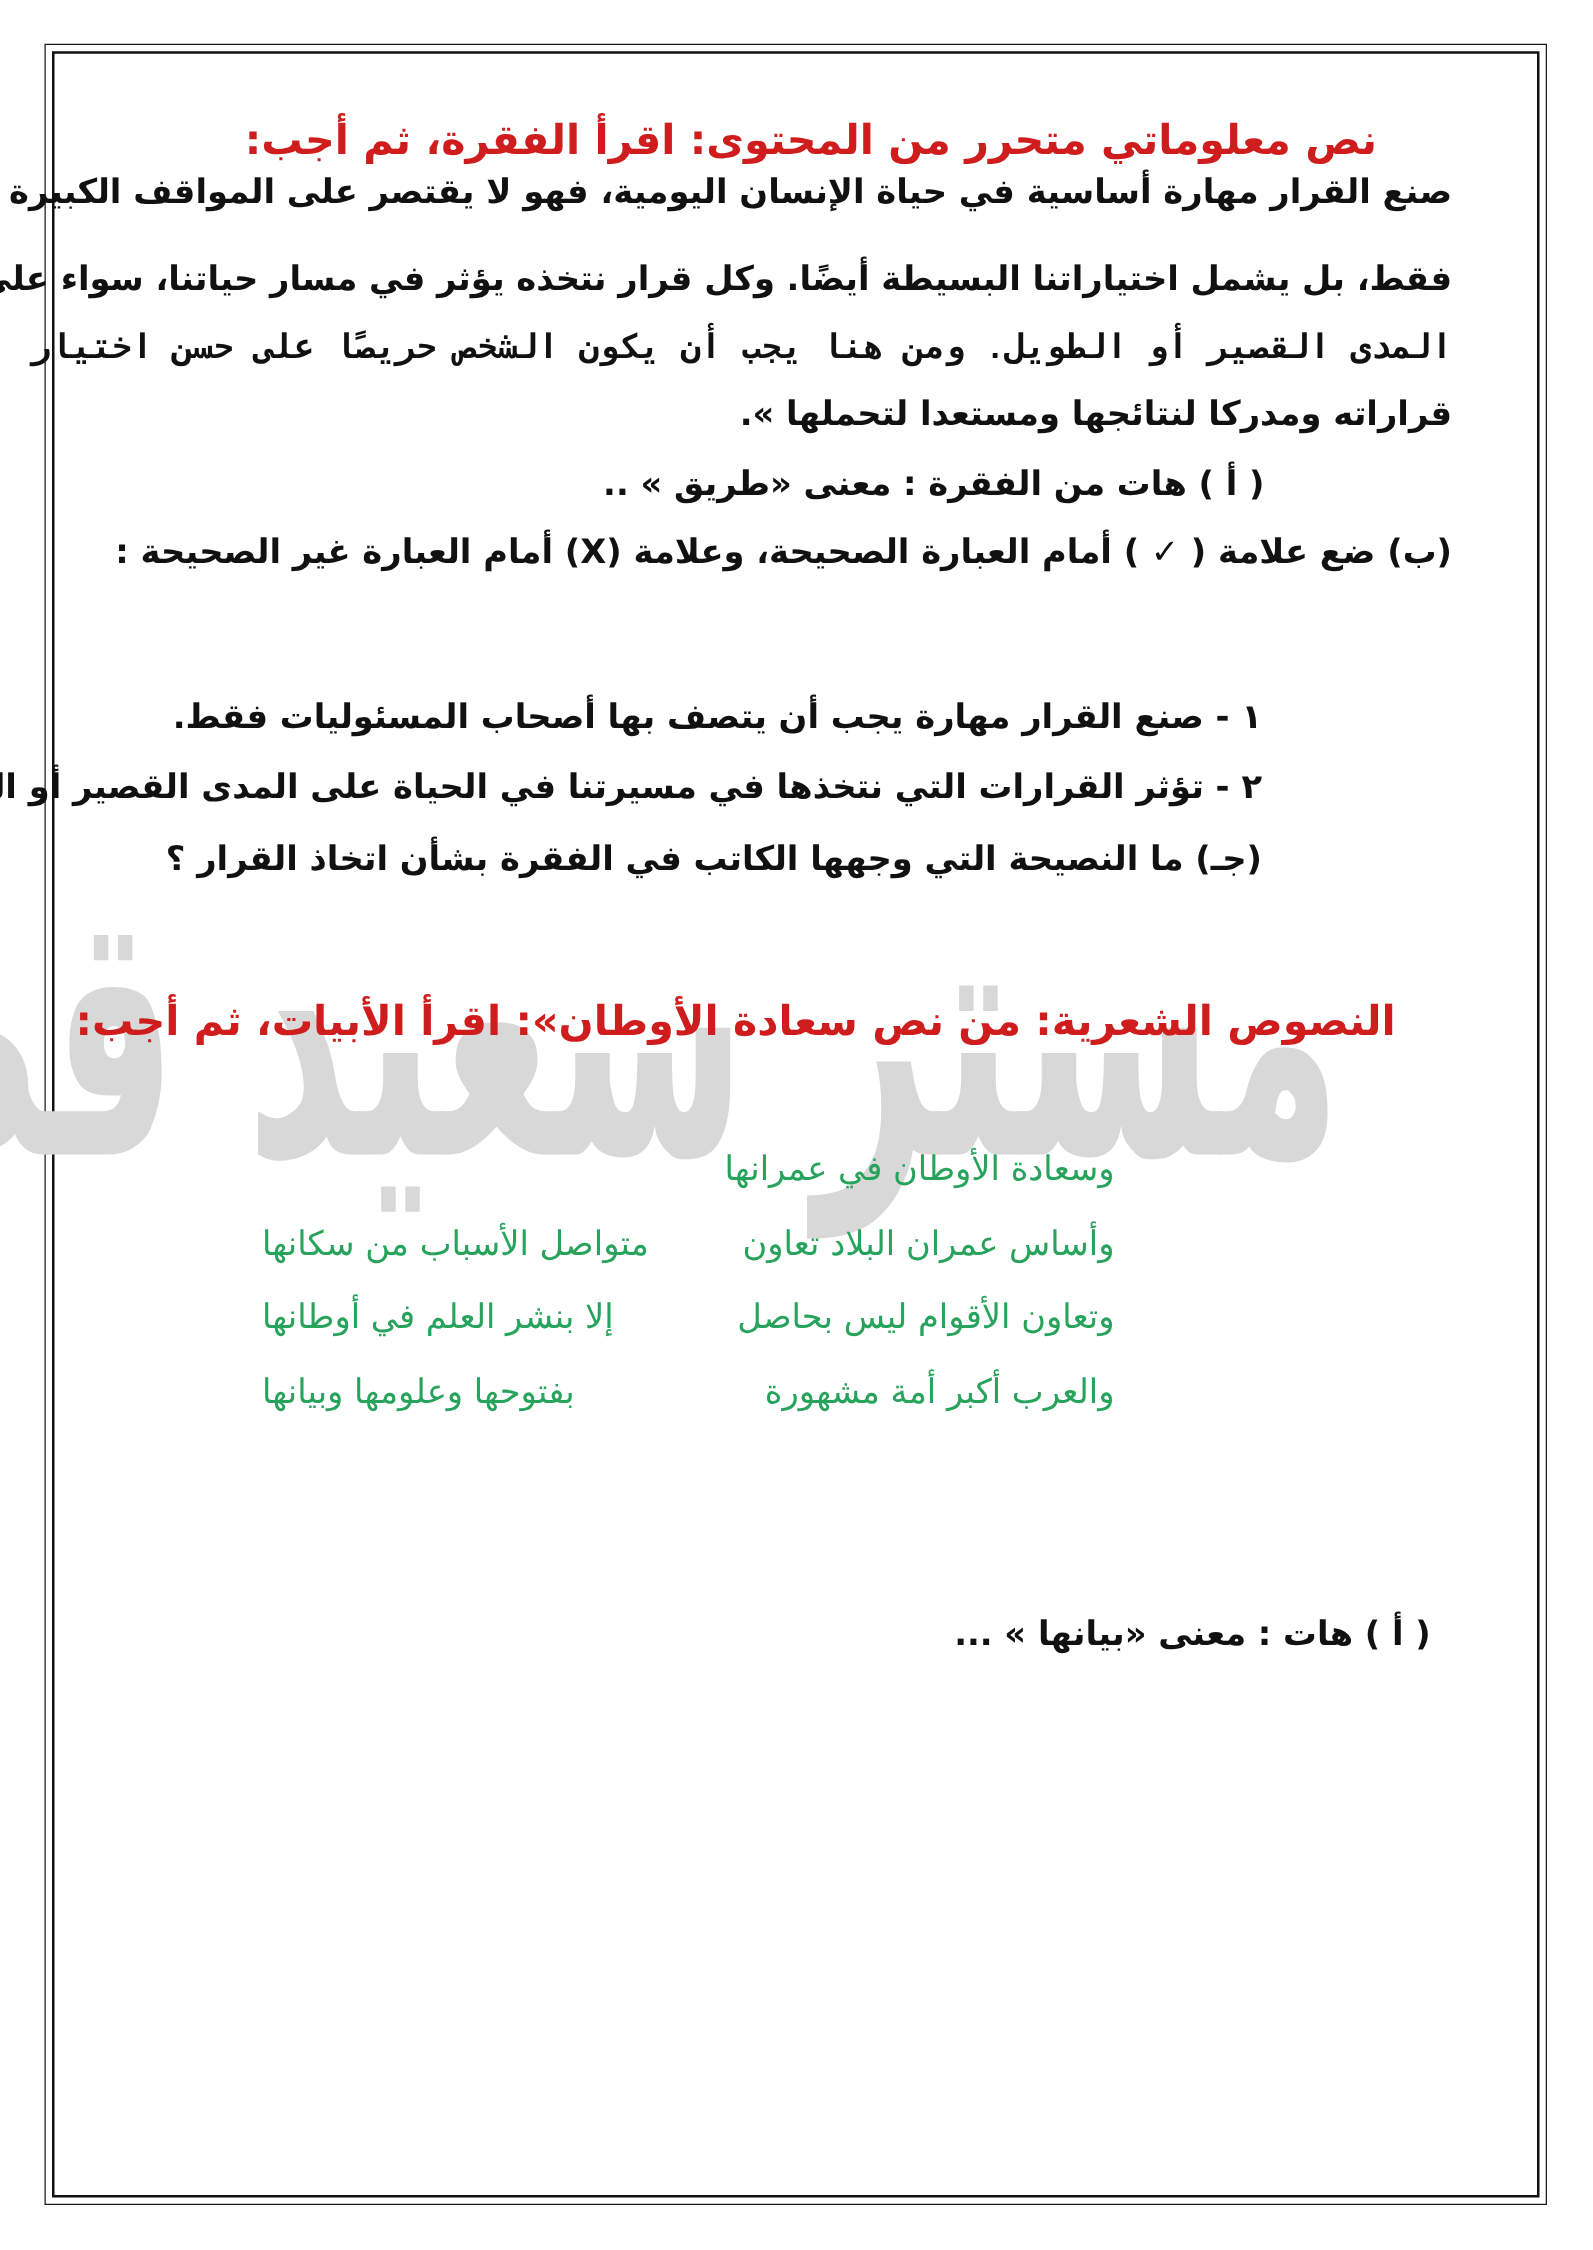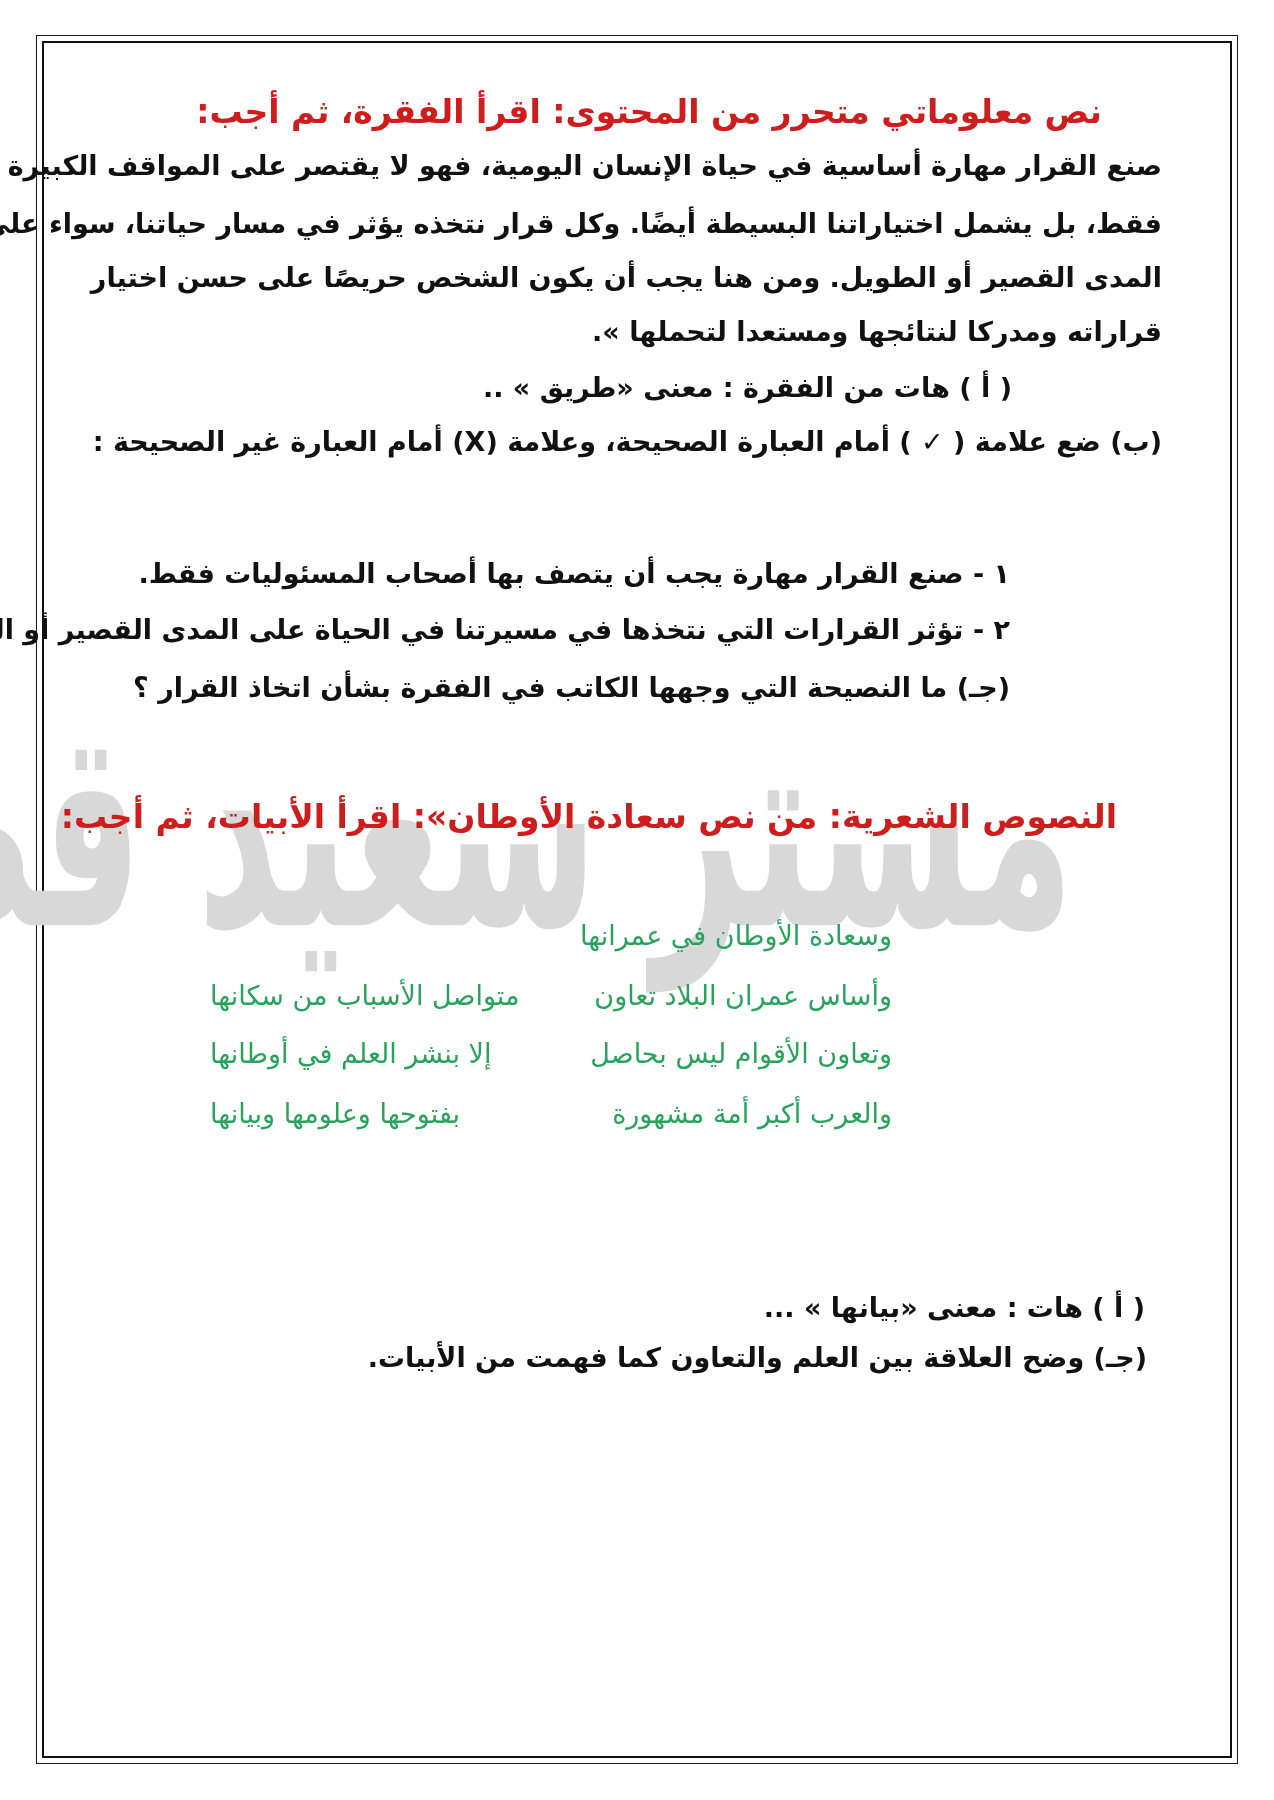--- a/index.html
+++ b/index.html
@@ -66,23 +66,23 @@
 
 <div class="page">
 
   <div class="frame-outer"></div>
   <div class="frame-inner"></div>
 
   <div class="watermark">مستر سعيد قطب</div>
 
   <div class="line heading" style="top:92px;right:172px;">نص معلوماتي متحرر من المحتوى: اقرأ الفقرة، ثم أجب:</div>
 
-  <div class="line" style="top:150px;right:112px;">صنع القرار مهارة أساسية في حياة الإنسان اليومية، فهو لا يقتصر على المواقف الكبيرة</div>
+  <div class="line" style="top:138px;right:112px;">صنع القرار مهارة أساسية في حياة الإنسان اليومية، فهو لا يقتصر على المواقف الكبيرة</div>
   <div class="line" style="top:208px;right:112px;">فقط، بل يشمل اختياراتنا البسيطة أيضًا. وكل قرار نتخذه يؤثر في مسار حياتنا، سواء على</div>
-  <div class="line" style="top:262px;right:112px;">المدى القصير أو الطويل. ومن هنا يجب أن يكون الشخص حريصًا على حسن اختيار</div>
+  <div class="line" style="top:262px;right:112px;font-family:Liberation Mono, monospace;">المدى القصير أو الطويل. ومن هنا يجب أن يكون الشخص حريصًا على حسن اختيار</div>
   <div class="line" style="top:316px;right:112px;margin-left:40px;">قراراته ومدركا لنتائجها ومستعدا لتحملها ».</div>
 
   <div class="line" style="top:372px;right:262px;">( أ ) هات من الفقرة : معنى «طريق » ..</div>
   <div class="line" style="top:426px;right:112px;">(ب) ضع علامة ( ✓ ) أمام العبارة الصحيحة، وعلامة (X) أمام العبارة غير الصحيحة :</div>
 
   <div class="line" style="top:558px;right:264px;">١ - صنع القرار مهارة يجب أن يتصف بها أصحاب المسئوليات فقط.</div>
   <div class="line" style="top:614px;right:264px;">٢ - تؤثر القرارات التي نتخذها في مسيرتنا في الحياة على المدى القصير أو الطويل. )</div>
   <div class="line" style="top:672px;right:264px;">(جـ) ما النصيحة التي وجهها الكاتب في الفقرة بشأن اتخاذ القرار ؟</div>
 
   <div class="line heading" style="top:797px;right:157px;">النصوص الشعرية: من نص سعادة الأوطان»: اقرأ الأبيات، ثم أجب:</div>
@@ -97,15 +97,14 @@
   <div class="verse-row" style="top:1038px;">
     <span class="verse">وتعاون الأقوام ليس بحاصل</span>
     <span class="verse">إلا بنشر العلم في أوطانها</span>
   </div>
   <div class="verse-row" style="top:1098px;">
     <span class="verse">والعرب أكبر أمة مشهورة</span>
     <span class="verse">بفتوحها وعلومها وبيانها</span>
   </div>
 
   <div class="line" style="top:1292px;right:129px;">( أ ) هات : معنى «بيانها » ...</div>
-  <div class="line" style="top:1342px;right:127px;">(جـ) وضح العلاقة بين العلم والتعاون كما فهمت من الأبيات.</div>
 
 </div>
 
 </body></html>

